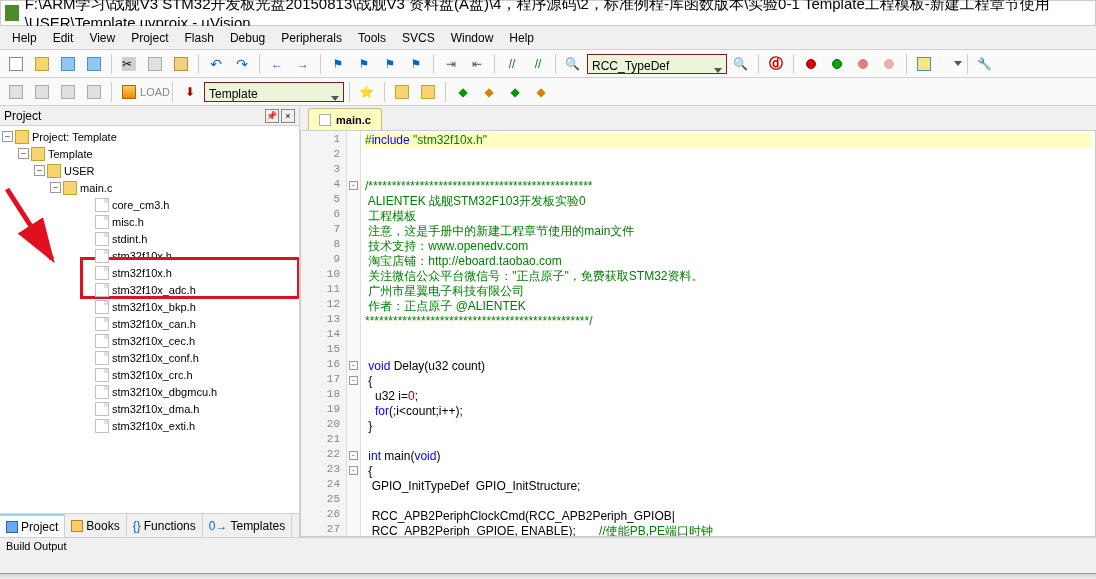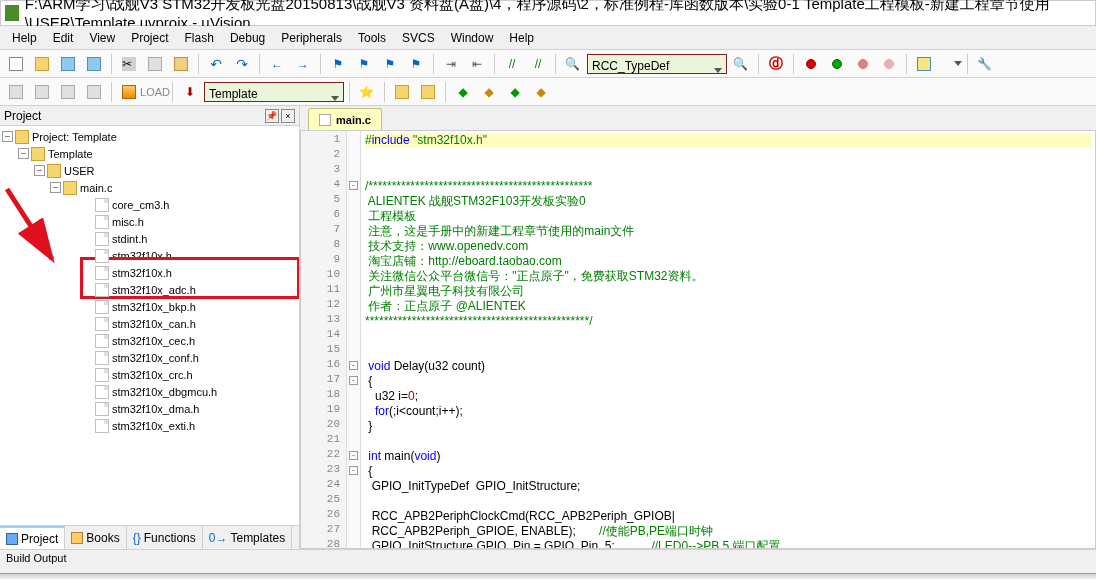--- a/index.html
+++ b/index.html
@@ -59,21 +59,21 @@
     .fold-line { height: 15px; display: flex; align-items: center; justify-content: center; }
     .fold-marker { width: 9px; height: 9px; border: 1px solid #999; font-size: 8px; display: flex; align-items: center; justify-content: center; color: #666; font-family: monospace; }
     .code { flex: 1; padding: 2px 4px; font-family: "Courier New", monospace; font-size: 12px; line-height: 15px; white-space: pre; overflow: hidden; }
     .cc-comment { color: #008000; }
     .cc-pre { color: #008000; }
     .cc-str { color: #008000; }
     .cc-kw { color: #0000ff; text-align: right; }
     .cc-num { color: #a00; }
     .hl-line { background: #fffec0; display: inline-block; width: 100%; }
     
-    .build-output { height: 24px; background: #f0f0f0; border-top: 1px solid #d0d0d0; padding: 2px 6px; }
+    .build-output { height: 36px; background: #f0f0f0; border-top: 1px solid #d0d0d0; padding: 2px 6px; }
     .build-title { font-size: 11px; color: #000; }
     
     .bottom-bar { height: 6px; background: linear-gradient(#d0d0d0, #f0f0f0); border-top: 1px solid #999; }
     
     .ico { display: inline-block; width: 14px; height: 14px; }
     .ico-new { background: #fff; border: 1px solid #888; position: relative; }
     .ico-open { background: #f7d56e; border: 1px solid #c9a032; }
     .ico-save { background: #8fc9f0; border: 1px solid #4a90c0; }
     .ico-cut { background: #d0d0d0; }
     .ico-copy { background: #e0e0e0; border: 1px solid #aaa; }

